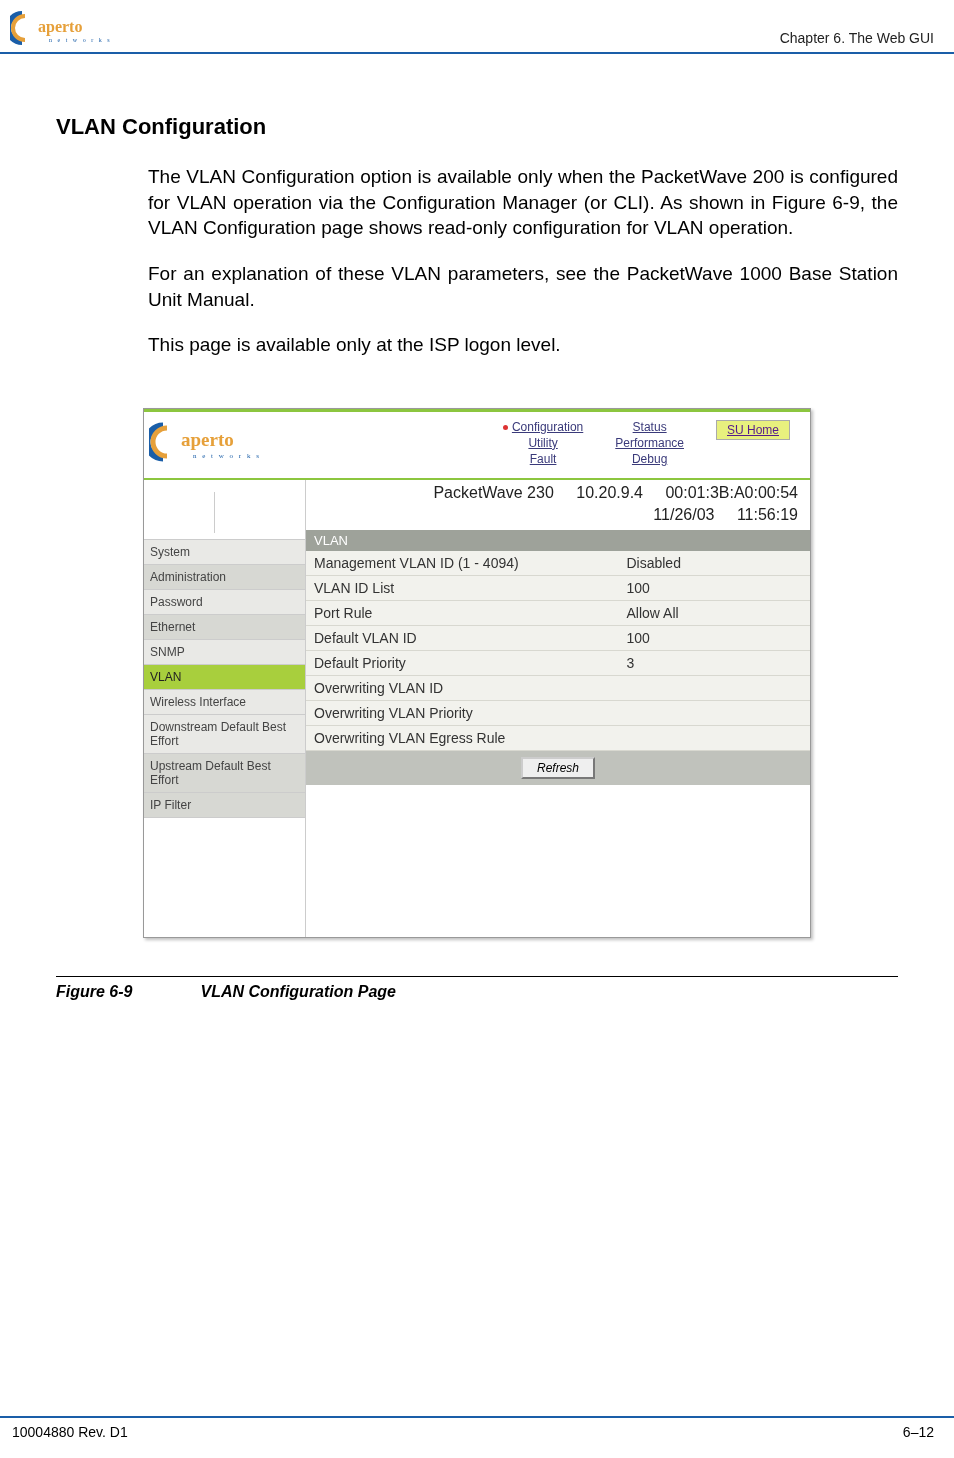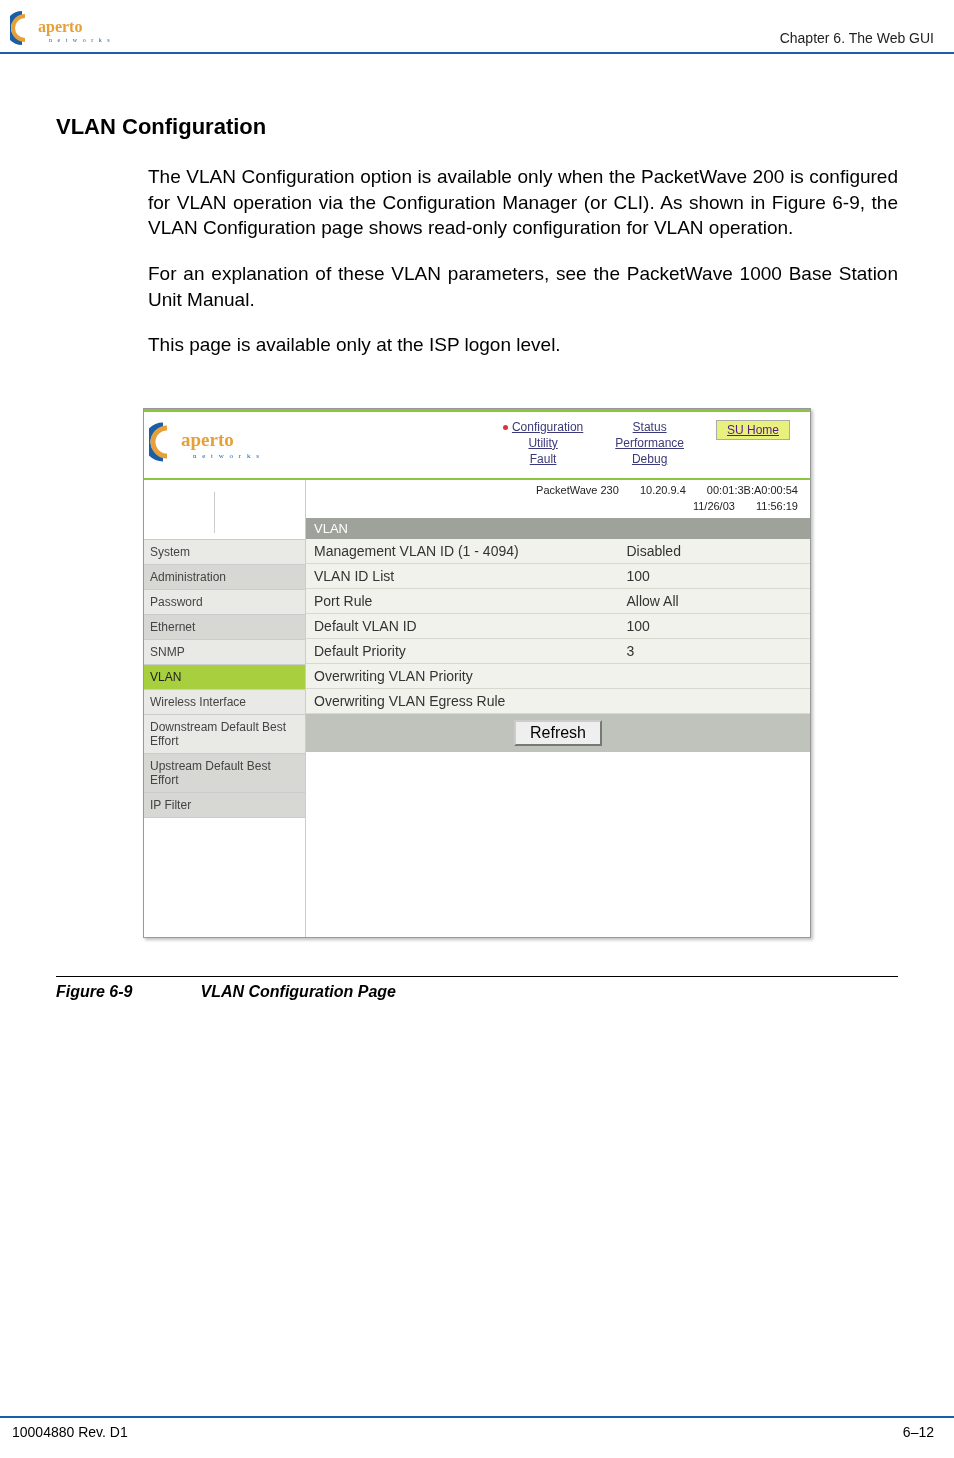--- a/index.html
+++ b/index.html
@@ -92,21 +92,21 @@
   }
   .side-item.alt { background:#d7d8d3; }
   .side-item.active { background:#a8cf3d; color:#222; }
 
   .ss-main {
     flex: 1;
     position: relative;
   }
   .meta-line1, .meta-line2 {
     text-align: right;
-    font-size: 11px;
+    font-size: 16px;
     padding: 4px 12px 0 0;
     color:#222;
   }
   .meta-line1 span { margin-left: 18px; }
   .meta-line2 span { margin-left: 18px; }
   .panel-title {
     background:#9ea29a;
     color:#fff;
     font-size: 13px;
     padding: 3px 8px;
@@ -120,25 +120,26 @@
     background:#f2f2ed;
   }
   .vlan-table td:first-child { width: 62%; }
   .btn-row {
     background:#c0c2bc;
     padding: 6px;
     text-align: center;
   }
   .refresh-btn {
     font-family: Tahoma, sans-serif;
-    font-size: 16px;
+    font-size: 12px;
     padding: 2px 14px;
     background:#efefef;
     border: 2px outset #ccc;
     cursor:pointer;
+    font-style:italic;
   }
 
   .figure-rule {
     margin: 38px 56px 6px 56px;
     border: none;
     border-top: 1px solid #000;
   }
   .figure-caption {
     margin: 4px 56px 0 56px;
     font-size: 16px;
@@ -249,20 +250,24 @@
             </tr>
         <tr>
               <td>Default VLAN ID</td>
               <td>100</td>
             </tr>
         <tr>
               <td>Default Priority</td>
               <td>3</td>
             </tr>
         <tr>
+              <td>Overwriting VLAN ID</td>
+              <td></td>
+            </tr>
+        <tr>
               <td>Overwriting VLAN Priority</td>
               <td></td>
             </tr>
         <tr>
               <td>Overwriting VLAN Egress Rule</td>
               <td></td>
             </tr>
       </tbody>
         </table>
       <div class="btn-row">

